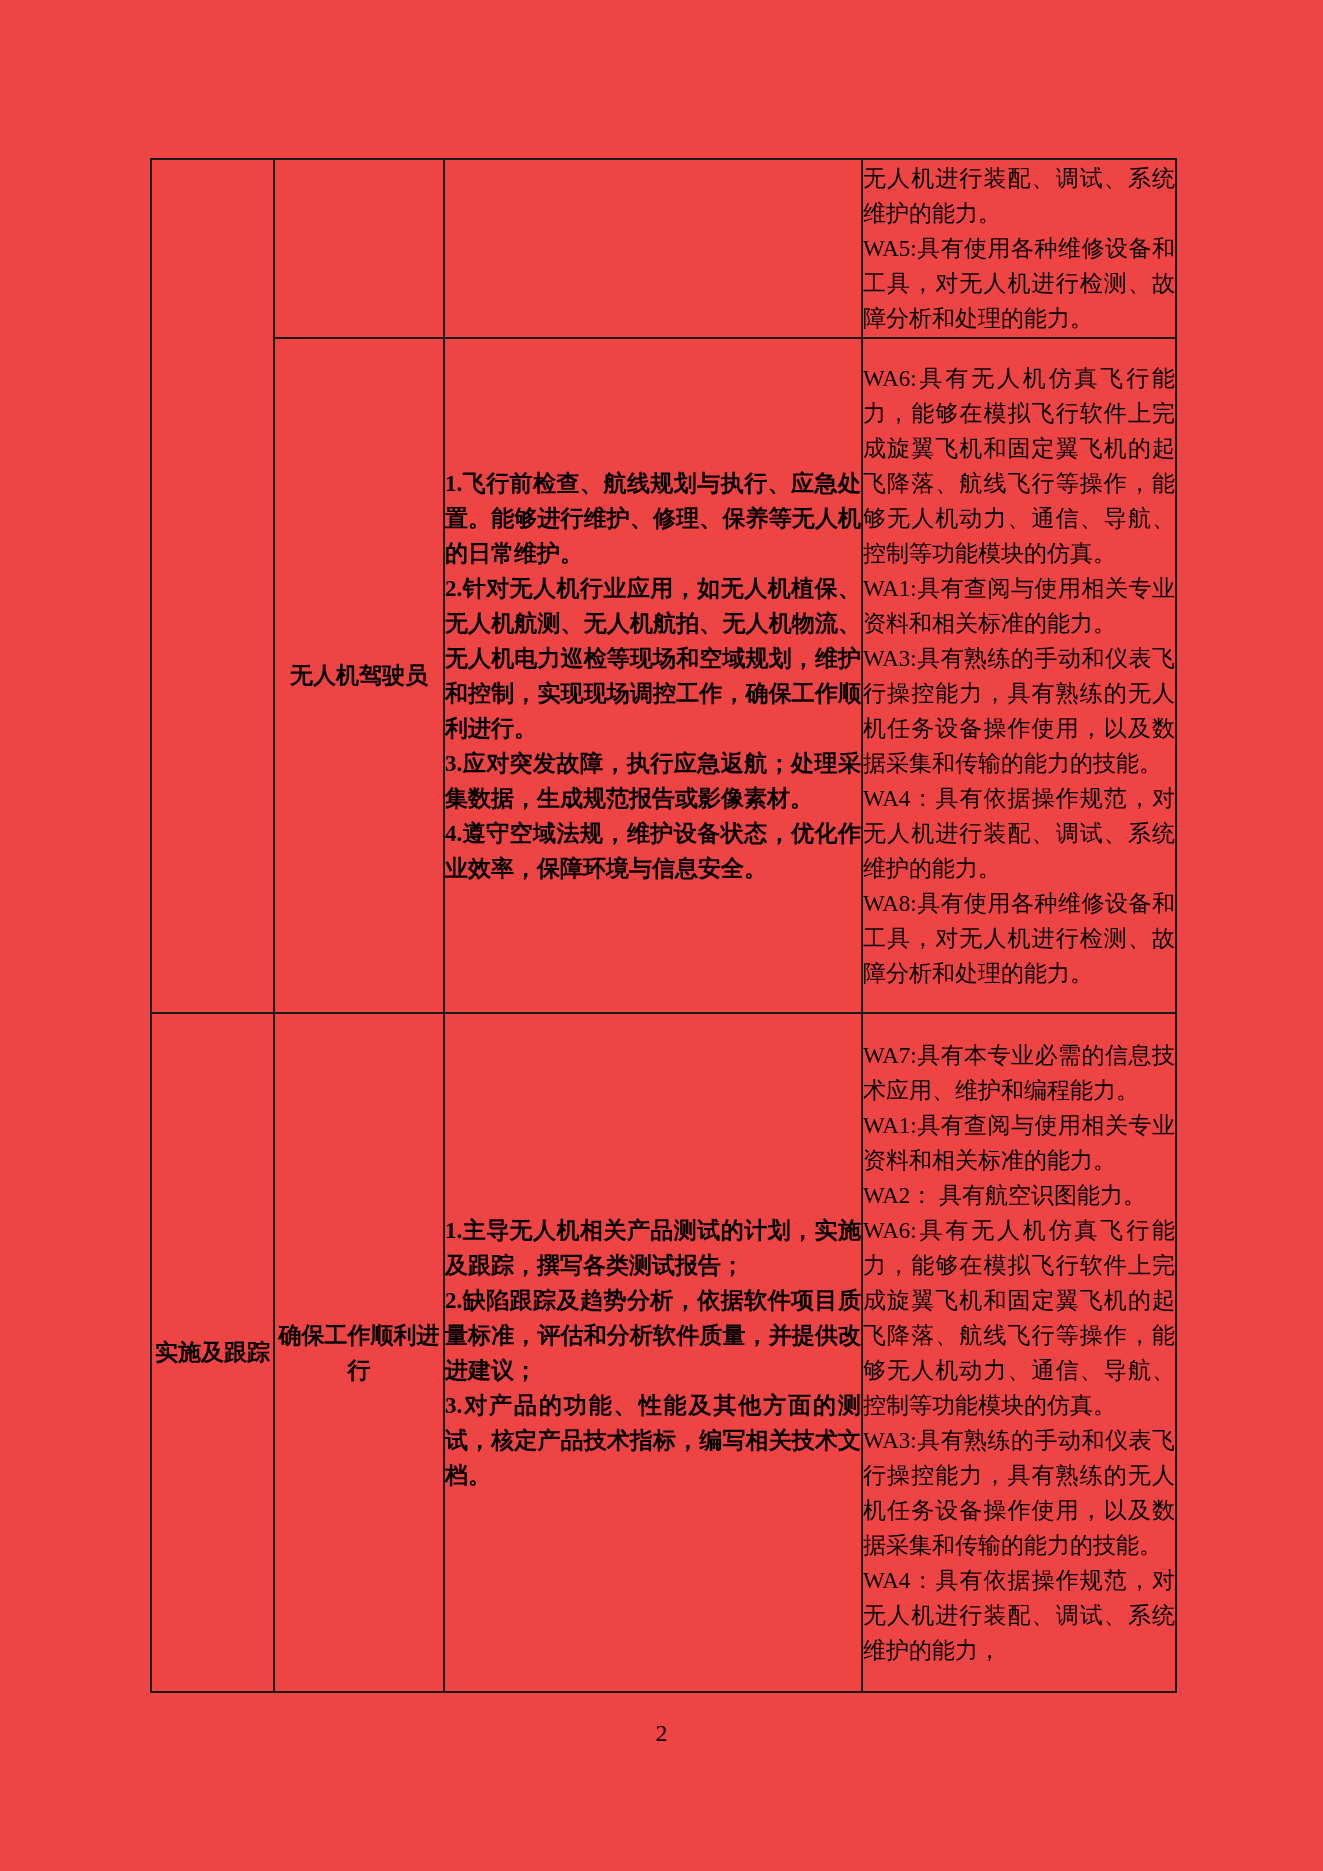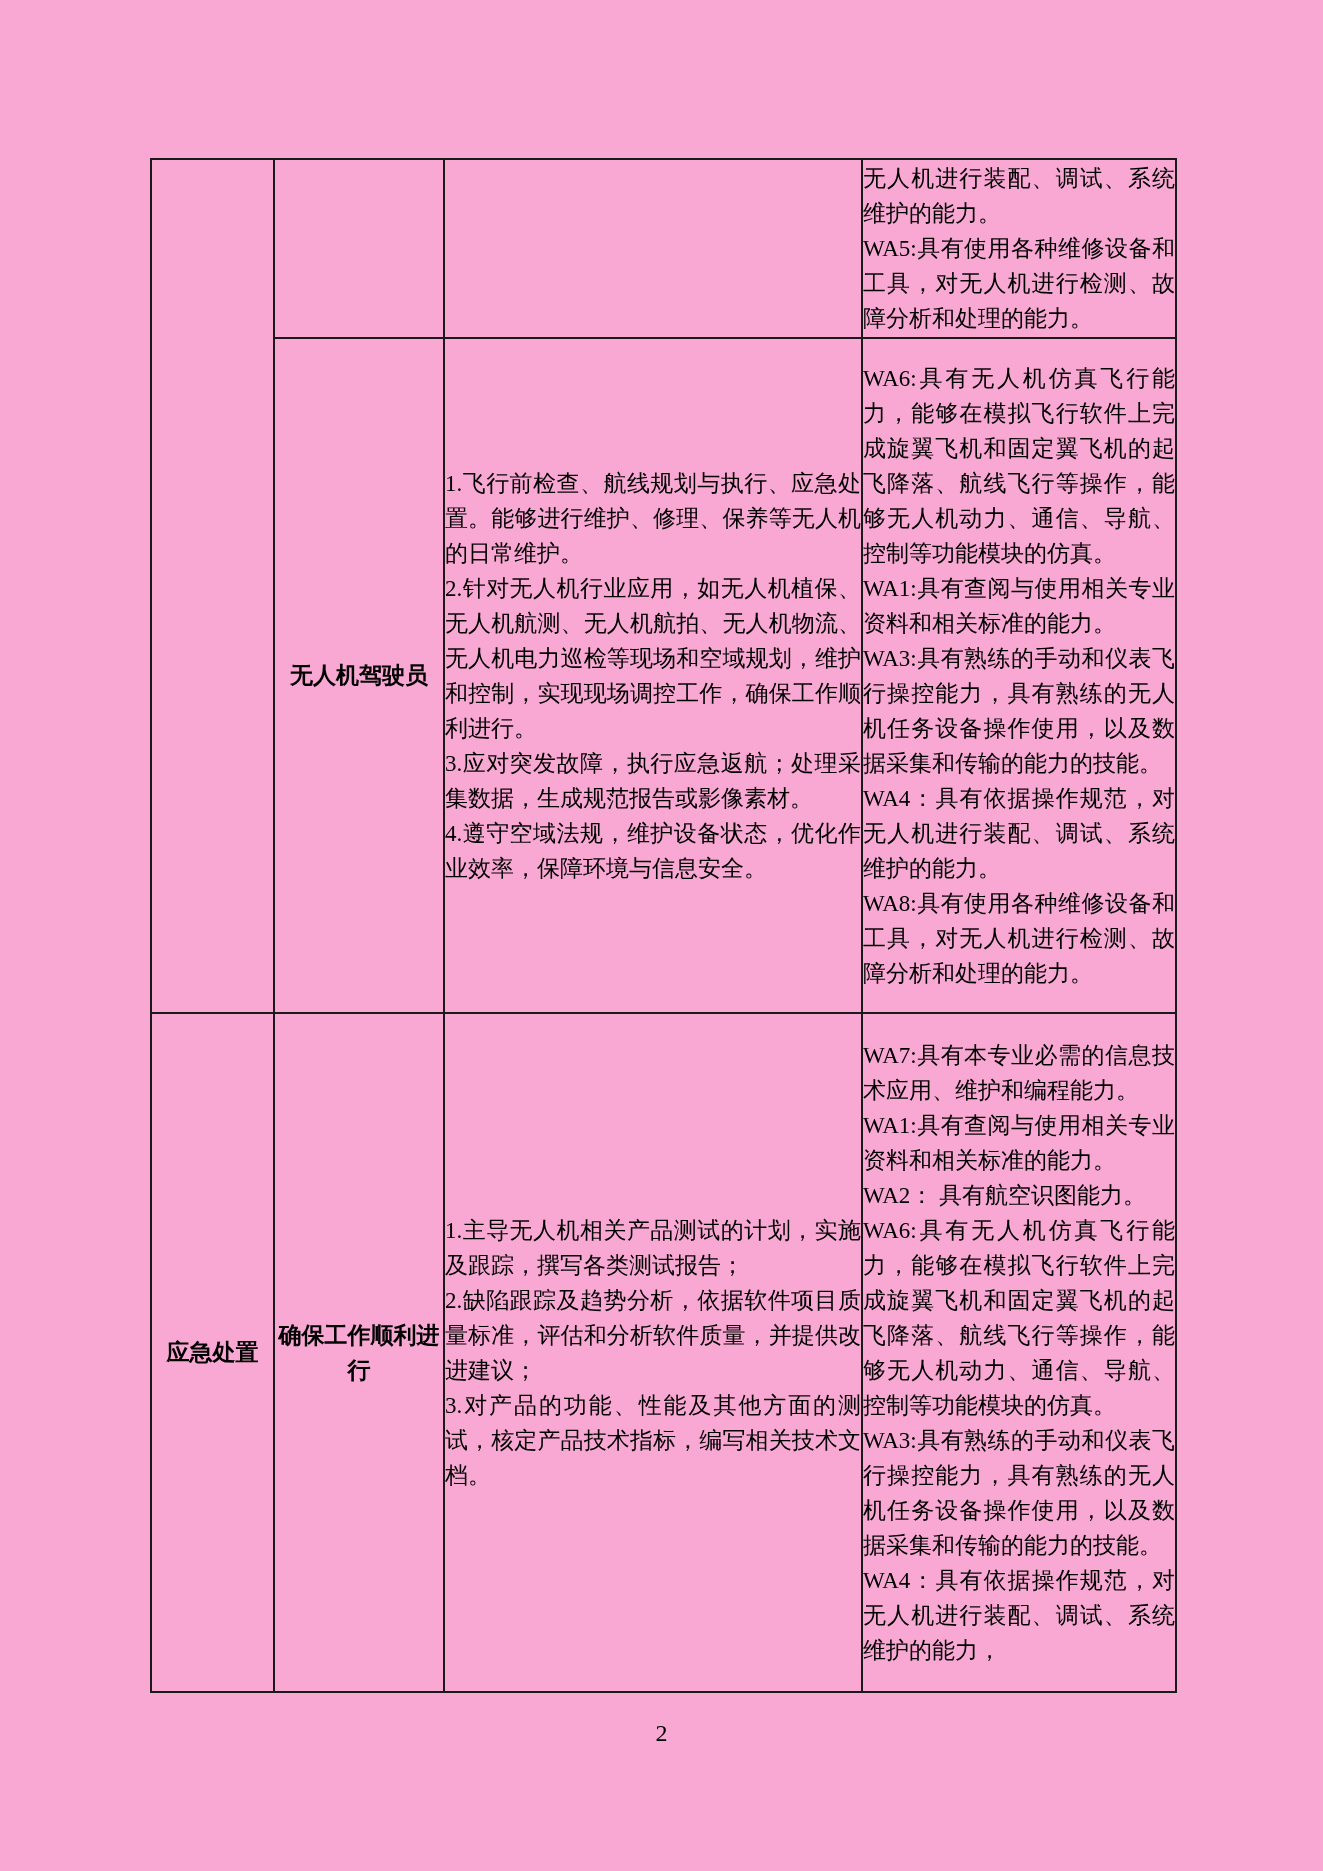--- a/index.html
+++ b/index.html
@@ -9,21 +9,21 @@
     width: 1323px;
     height: 1871px;
     overflow: hidden;
     font-family: "Liberation Serif", "DejaVu Serif", serif;
     color: #000000;
   }
   .page {
     position: relative;
     width: 1323px;
     height: 1871px;
-    background: #f9a8d4;
+    background: #ef4444;
   }
   table.doc-table {
     position: absolute;
     left: 150px;
     top: 158px;
     width: 1025px;
     border-collapse: collapse;
     table-layout: fixed;
   }
   table.doc-table td {
@@ -46,20 +46,21 @@
   td.cell-position {
     text-align: center;
     padding: 0 8px;
     font-weight: bold;
   }
   td.cell-duties {
     text-align: justify;
     white-space: pre-line;
     padding: 0 12px 0 16px;
     vertical-align: middle;
+    font-weight: bold;
   }
   td.cell-abilities {
     text-align: justify;
     white-space: pre-line;
     padding: 5px 7px 5px 9px;
     vertical-align: top;
   }
   .page-number {
     position: absolute;
     top: 1718px;
@@ -96,21 +97,21 @@
 2.针对无人机行业应用，如无人机植保、无人机航测、无人机航拍、无人机物流、无人机电力巡检等现场和空域规划，维护和控制，实现现场调控工作，确保工作顺利进行。
 3.应对突发故障，执行应急返航；处理采集数据，生成规范报告或影像素材。
 4.遵守空域法规，维护设备状态，优化作业效率，保障环境与信息安全。</td>
       <td class="cell-abilities">WA6:具有无人机仿真飞行能力，能够在模拟飞行软件上完成旋翼飞机和固定翼飞机的起飞降落、航线飞行等操作，能够无人机动力、通信、导航、控制等功能模块的仿真。
 WA1:具有查阅与使用相关专业资料和相关标准的能力。
 WA3:具有熟练的手动和仪表飞行操控能力，具有熟练的无人机任务设备操作使用，以及数据采集和传输的能力的技能。
 WA4：具有依据操作规范，对无人机进行装配、调试、系统维护的能力。
 WA8:具有使用各种维修设备和工具，对无人机进行检测、故障分析和处理的能力。</td>
     </tr>
     <tr class="r3">
-      <td class="cell-category">应急处置</td>
+      <td class="cell-category">实施及跟踪</td>
       <td class="cell-position">确保工作顺利进行</td>
       <td class="cell-duties">1.主导无人机相关产品测试的计划，实施及跟踪，撰写各类测试报告；
 2.缺陷跟踪及趋势分析，依据软件项目质量标准，评估和分析软件质量，并提供改进建议；
 3.对产品的功能、性能及其他方面的测试，核定产品技术指标，编写相关技术文档。</td>
       <td class="cell-abilities">WA7:具有本专业必需的信息技术应用、维护和编程能力。
 WA1:具有查阅与使用相关专业资料和相关标准的能力。
 WA2： 具有航空识图能力。
 WA6:具有无人机仿真飞行能力，能够在模拟飞行软件上完成旋翼飞机和固定翼飞机的起飞降落、航线飞行等操作，能够无人机动力、通信、导航、控制等功能模块的仿真。
 WA3:具有熟练的手动和仪表飞行操控能力，具有熟练的无人机任务设备操作使用，以及数据采集和传输的能力的技能。
 WA4：具有依据操作规范，对无人机进行装配、调试、系统维护的能力，</td>

